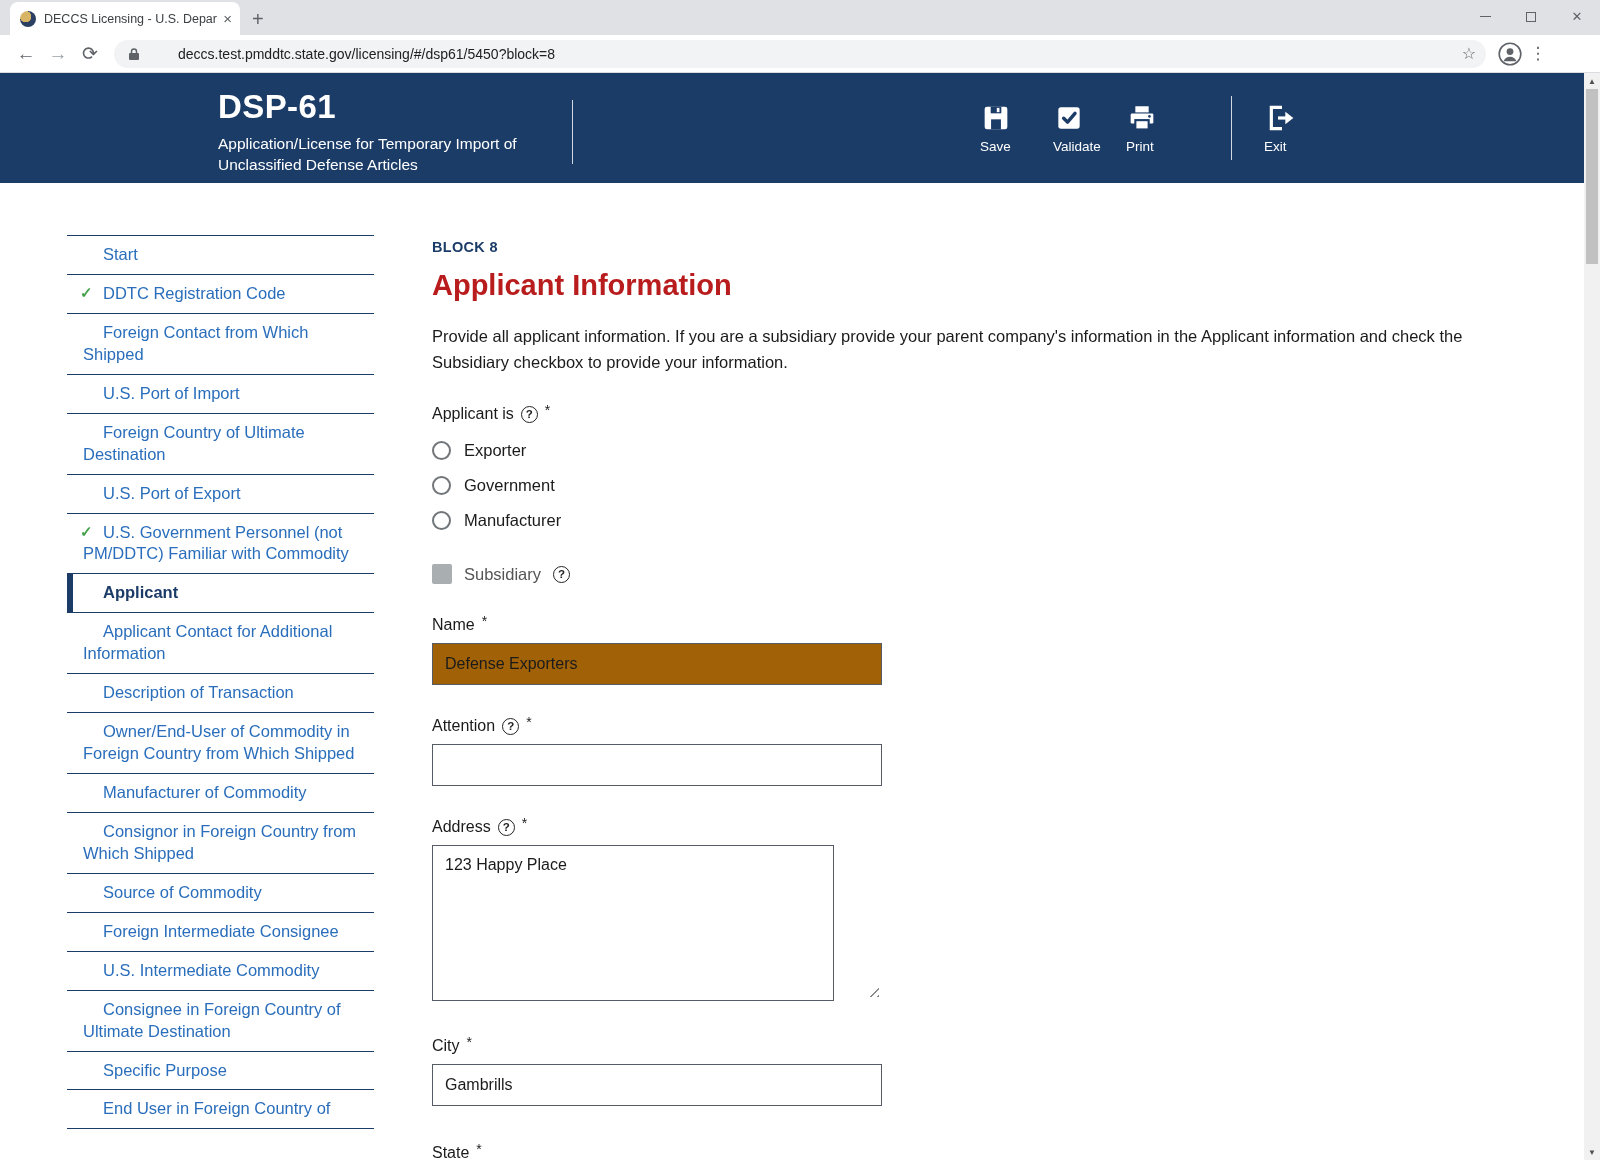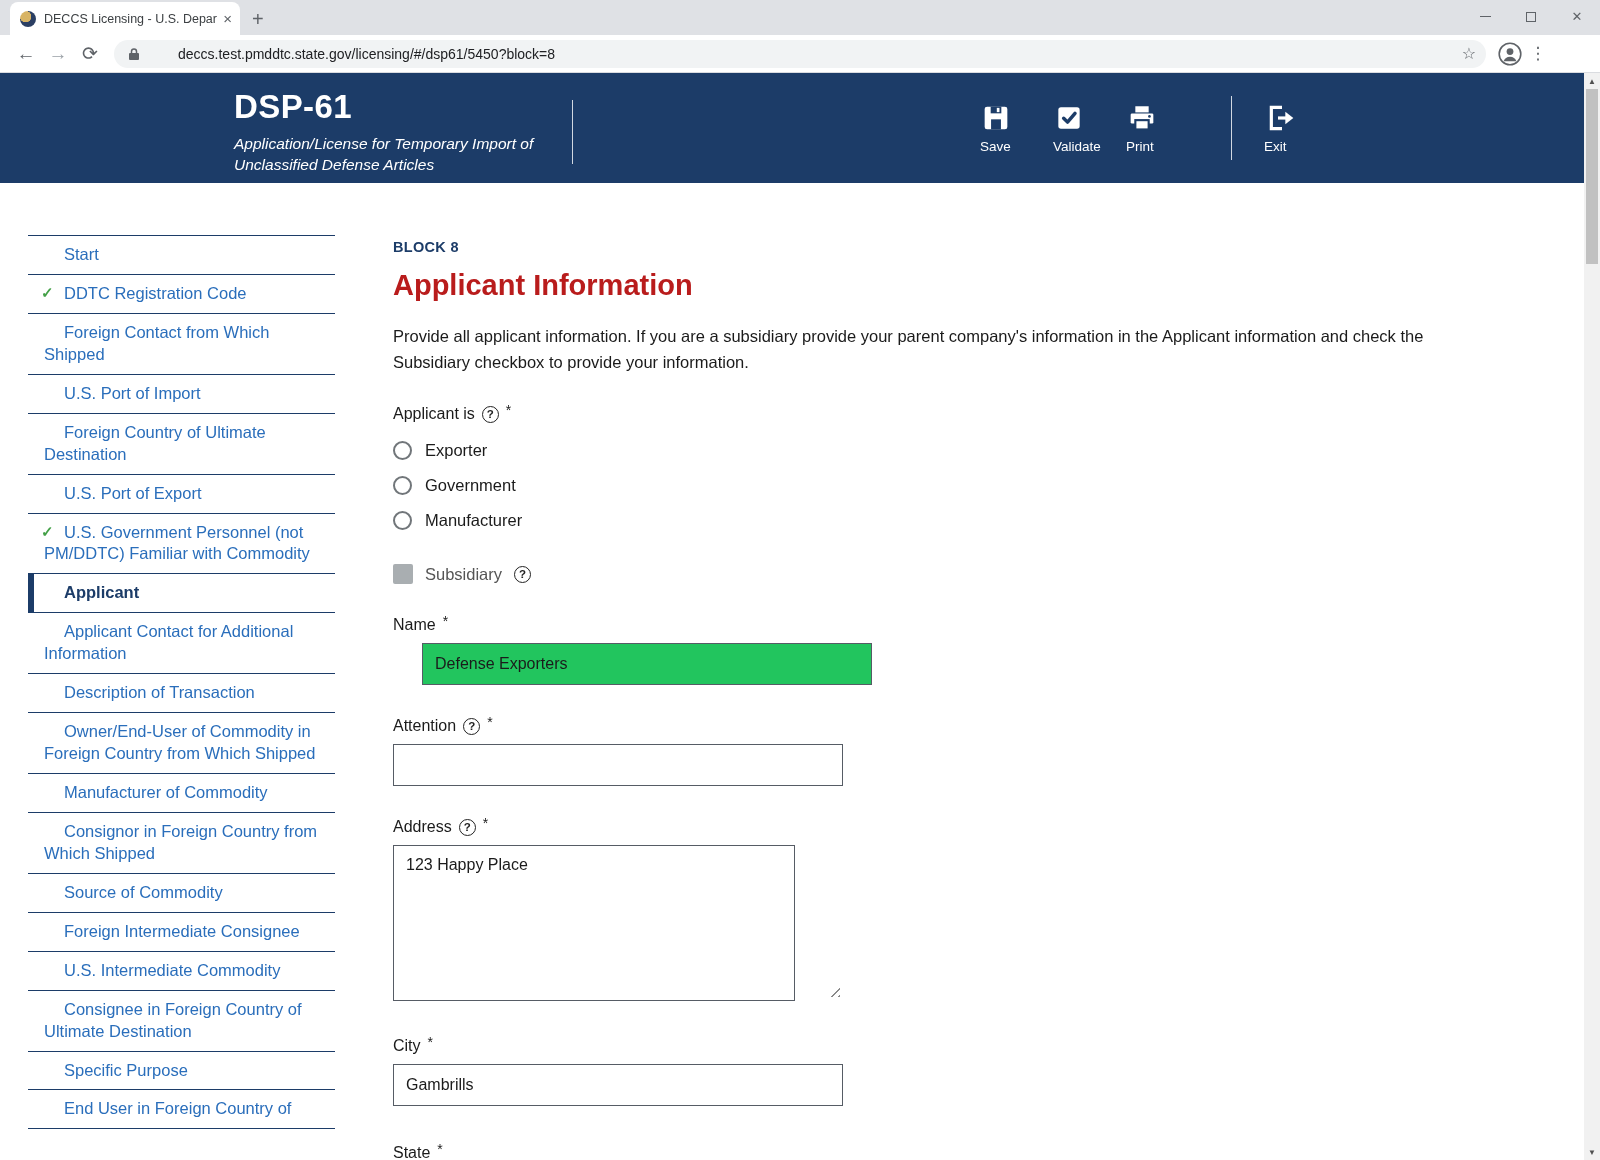--- a/index.html
+++ b/index.html
@@ -30,33 +30,33 @@
   .addressbar { height:28px; background:#f1f3f4; border-radius:14px; flex:0 0 1372px;
     margin-left:8px; display:flex; align-items:center; padding:0 10px 0 14px;gap:28px; }
   .lock { display:flex; align-items:center; }
   .url { font-size:14px; color:#202124; margin-left:10px; flex:1 1 auto; white-space:nowrap; overflow:hidden; }
   .star { color:#5f6368; font-size:16px; cursor:pointer; margin-left:8px; }
   .avatar { margin-left:12px; display:flex; cursor:pointer; }
   .kebab { font-size:17px; margin-left:4px; width:24px; }
 
   
   .app-header { height:110px; background:#1c3c68; position:relative; }
-  .app-title-wrap { position:absolute; left:234px; top:15px; color:#fff; }
+  .app-title-wrap { position:absolute; left:218px; top:15px; color:#fff; }
   .app-title { font-size:33px; font-weight:700; letter-spacing:.4px; }
-  .app-subtitle { font-size:15.5px; line-height:1.35; max-width:300px; margin-top:8px; font-weight:400;font-style:italic; }
+  .app-subtitle { font-size:15.5px; line-height:1.35; max-width:300px; margin-top:8px; font-weight:400; }
   .vdiv { position:absolute; left:572px; top:27px; width:1px; height:64px; background:rgba(255,255,255,.8); }
   .hactions { position:absolute; left:980px; top:0; height:100%; display:flex; align-items:center; }
   .hact { width:73px; display:flex; flex-direction:column; align-items:flex-start; gap:5px;
     color:#fff; cursor:pointer; }
   .hact svg { display:block; }
   .hlabel { font-size:13.5px; }
   .vdiv2 { width:1px; height:64px; background:rgba(255,255,255,.8); margin:0 32px; }
 
   
-  .content { display:flex; height:977px; overflow:hidden; background:#fff; }
+  .content { display:flex; height:977px; overflow:hidden; background:#fff;padding-left:39px; }
 
   .sidebar { flex:0 0 307px; margin:52px 0 0 28px; border-top:1px solid #1c3c68; height:fit-content; }
   .side-item { display:block; position:relative; border-bottom:1px solid #1c3c68;
     padding:8px 6px 8px 16px; text-indent:20px; font-size:16.5px; line-height:1.33;
     color:#2a6ebb; text-decoration:none; cursor:pointer; }
   .side-item .check { position:absolute; left:13px; top:8px; text-indent:0;
     color:#43a047; font-weight:700; font-size:15px; }
   .side-item.active { color:#1c3c68; font-weight:700; border-left:6px solid #1c3c68; padding-left:10px; }
 
   .main { margin-left:58px; margin-top:56px; width:1080px; }
@@ -79,21 +79,21 @@
   .check-row { margin-top:26px; display:flex; align-items:center; gap:12px; font-size:16.5px;
     color:#555; cursor:pointer; }
   .checkbox { width:20px; height:20px; background:#a9aeb1; border-radius:2px; flex:0 0 20px; }
 
   .form-group { margin-top:32px; }
   .form-group.city { margin-top:36px; }
   .form-group.state { margin-top:38px; }
   .text-input { display:block; margin-top:9px; width:450px; height:42px;
     border:1px solid #565c65; border-radius:0; background:#fff; padding:0 12px;
     font-size:16px; color:#1b1b1b; font-family:"Liberation Sans", sans-serif; }
-  .text-input.readonly { background:#22c55e;margin-left:29px; }
+  .text-input.readonly { background:#a16207; }
   .ta-wrap { position:relative; width:450px; margin-top:9px; }
   textarea.text-area { width:402px; height:156px; border:1px solid #565c65; background:#fff;
     padding:10px 12px; font-size:16px; color:#1b1b1b; resize:none;
     font-family:"Liberation Sans", sans-serif; display:block; }
   .resize-corner { position:absolute; right:3px; bottom:4px; width:11px; height:11px;
     clip-path:polygon(100% 0, 100% 100%, 0 100%);
     background:repeating-linear-gradient(135deg, #8a8a8a 0 1.5px, transparent 1.5px 4.5px); }
 
   
   .scrollbar { position:absolute; top:73px; right:0; bottom:0; width:16px; background:#f1f1f1; z-index:40; }

